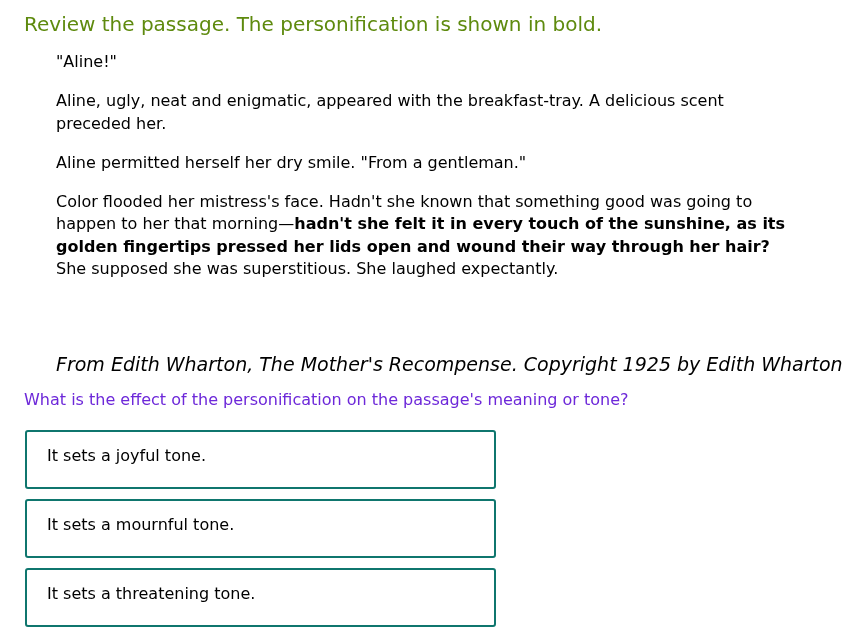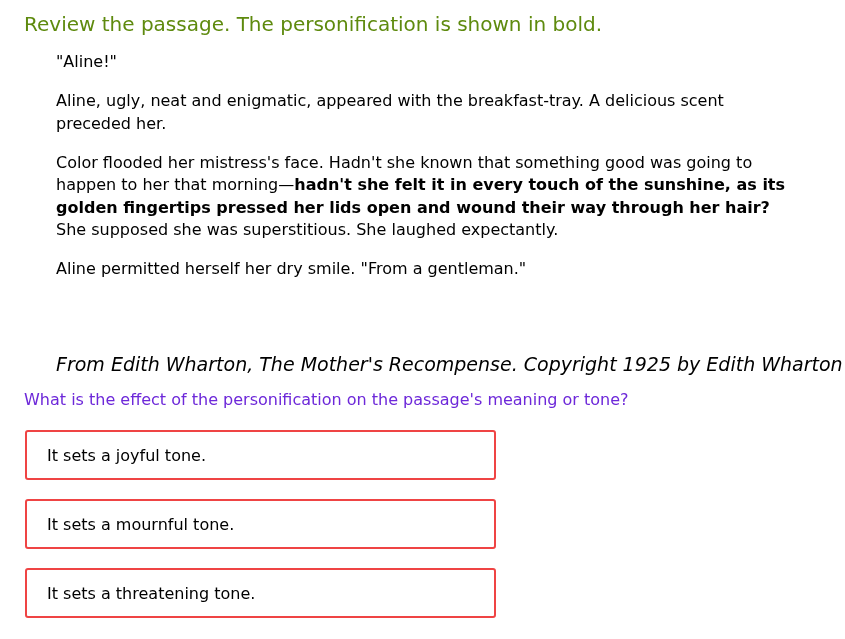--- a/index.html
+++ b/index.html
@@ -55,22 +55,22 @@
     font-size: 16px;
     line-height: 20px;
     color: #6d28d9;
     margin: 0;
     white-space: nowrap;
   }
   .choice {
     position: absolute;
     left: 25px;
     width: 471px;
-    height: 50px;
-    border: 2px solid #ef4444;
+    height: 59px;
+    border: 2px solid #0f766e;
     border-radius: 3px;
     background: #ffffff;
     box-sizing: border-box;
     cursor: pointer;
   }
   .choice span {
     position: absolute;
     left: 20px;
     top: 14px;
     font-size: 16px;
@@ -79,22 +79,22 @@
   }
 </style>
 </head>
 <body>
 
 <p class="instruction">Review the passage. The personification is shown in bold.</p>
 
 <div class="passage">
   <p>"Aline!"</p>
   <p>Aline, ugly, neat and enigmatic, appeared with the breakfast-tray. A delicious scent preceded her.</p>
+  <p>Aline permitted herself her dry smile. "From a gentleman."</p>
   <p><span>Color flooded her mistress's face. Hadn't she known that something good was going to happen to her that morning—</span><b>hadn't she felt it in every touch of the sunshine, as its golden fingertips pressed her lids open and wound their way through her hair?</b><span> She supposed she was superstitious. She laughed expectantly.</span></p>
-  <p>Aline permitted herself her dry smile. "From a gentleman."</p>
 </div>
 
 <div class="citation">From Edith Wharton, The Mother's Recompense. Copyright 1925 by Edith Wharton</div>
 
 <p class="question">What is the effect of the personification on the passage's meaning or tone?</p>
 
 <div class="choice" style="top:430px;">
   <span>It sets a joyful tone.</span>
 </div>
 <div class="choice" style="top:499px;">

